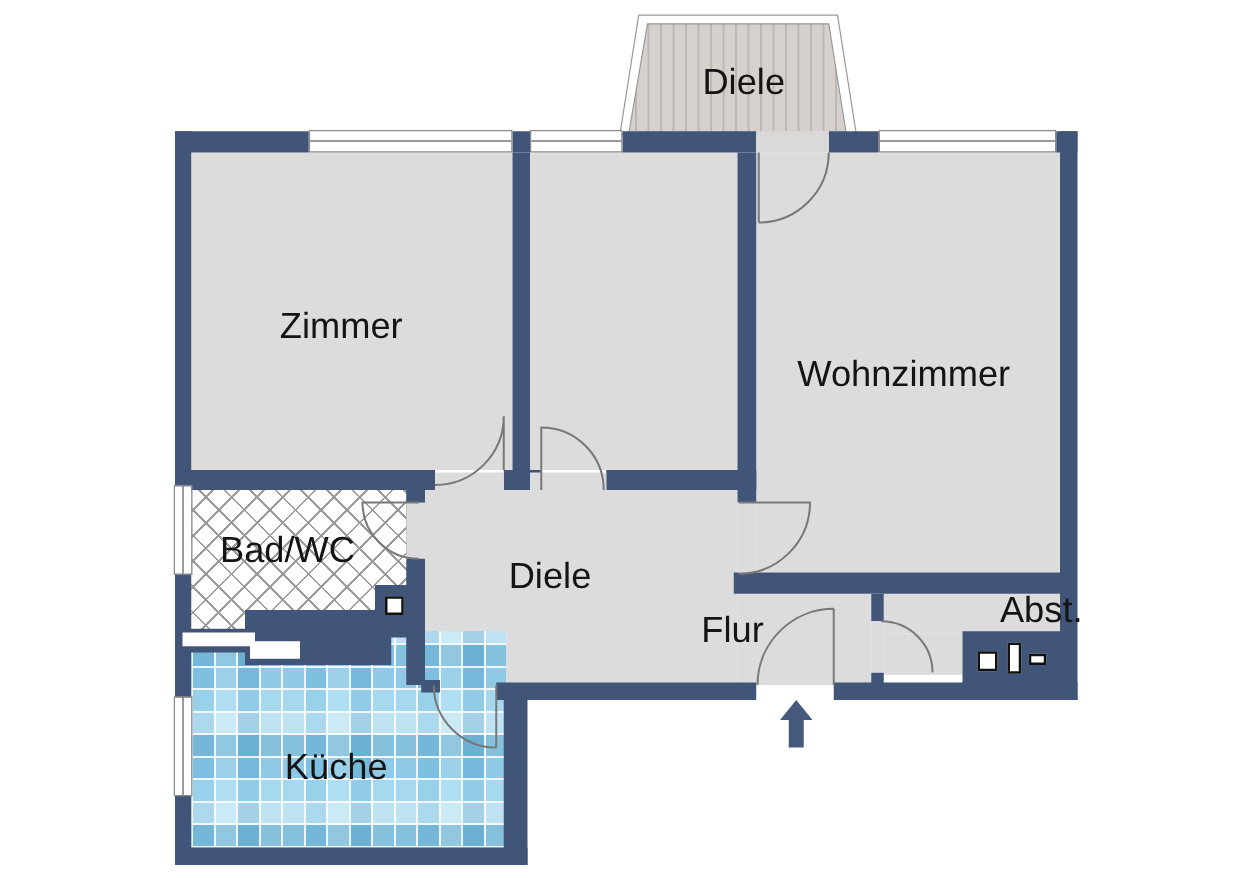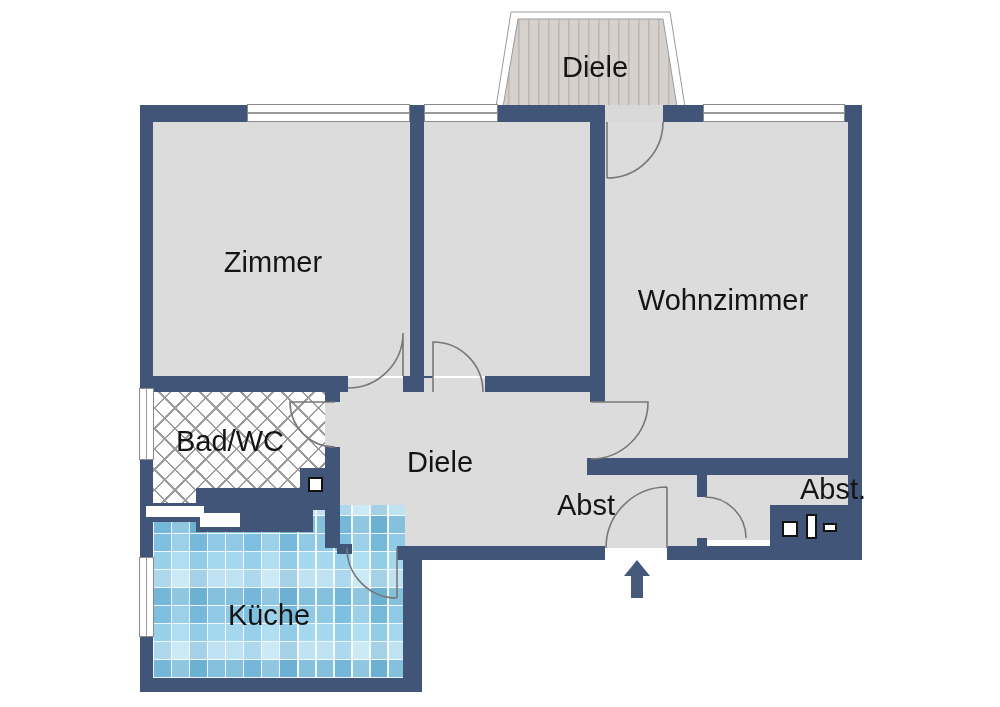--- a/index.html
+++ b/index.html
@@ -135,17 +135,17 @@
       <path d="M606,548 A61,61 0 0 1 667,487 M667,487 L667,548"></path>
       <path d="M705,497 A41,41 0 0 1 746,538"></path>
     </g>
   </svg>
 
   <div class="label" style="left:595px;top:67px">Diele</div>
   <div class="label" style="left:273px;top:262px">Zimmer</div>
   <div class="label" style="left:723px;top:300px">Wohnzimmer</div>
   <div class="label" style="left:230px;top:441px">Bad/WC</div>
   <div class="label" style="left:440px;top:462px">Diele</div>
-  <div class="label" style="left:586px;top:505px">Abst</div>
+  <div class="label" style="left:586px;top:505px">Flur</div>
   <div class="label" style="left:833px;top:489px">Abst.</div>
   <div class="label" style="left:269px;top:615px">Küche</div>
 
 </div>
 
 </body></html>

